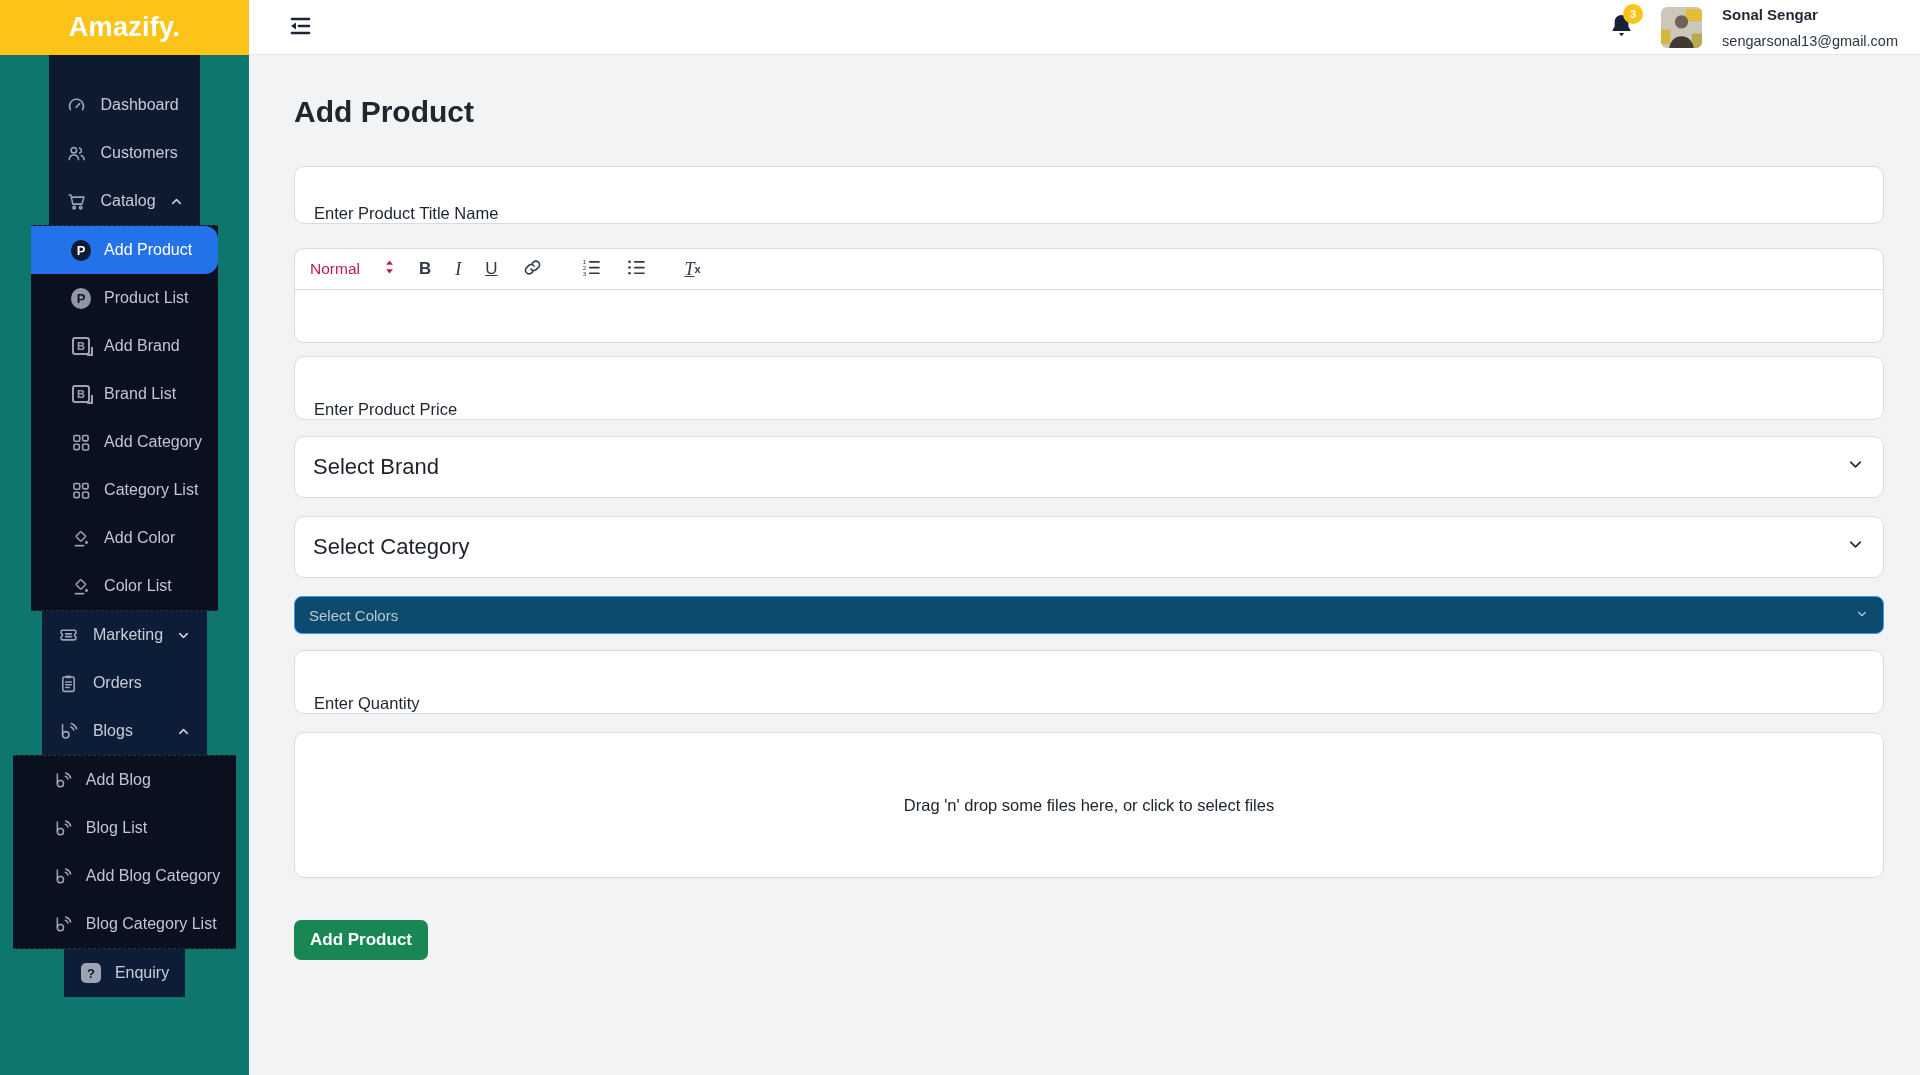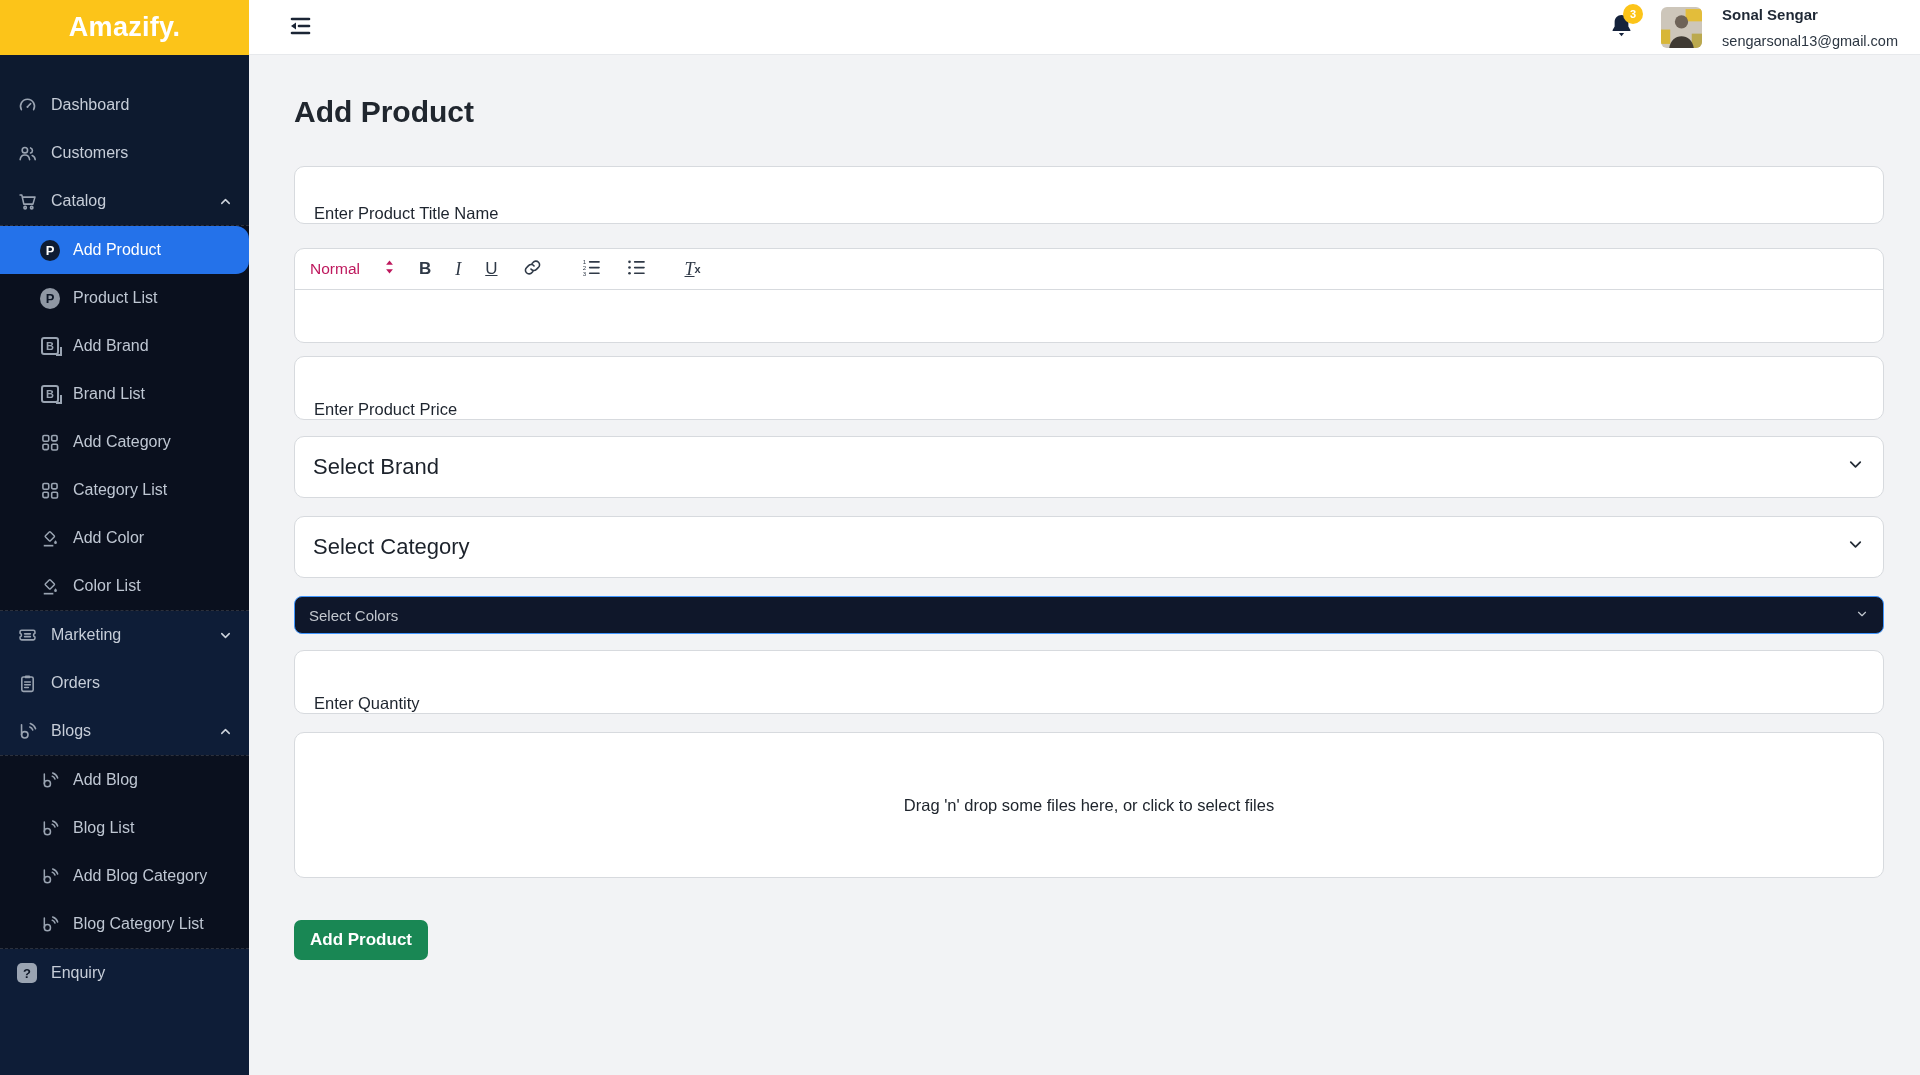--- a/index.html
+++ b/index.html
@@ -3,21 +3,21 @@
 <meta charset="utf-8">
 <style>
   * { box-sizing: border-box; margin: 0; padding: 0; }
   html,body { width:1920px; height:1075px; overflow:hidden; }
   body { font-family:"Liberation Sans", sans-serif; background:#f2f3f5; }
   .app { display:flex; width:100%; height:100%; }
 
   
   .sidebar { flex:0 0 249px; width:249px; height:100%; display:flex; flex-direction:column; background:#0f766e; }
   .logo { height:55px; flex:0 0 55px; background:#fcc419; color:#ffffff; font-size:27px; font-weight:800; letter-spacing:.3px; display:flex; align-items:center; justify-content:center; }
-  .nav { flex:1; display:flex; flex-direction:column; overflow:hidden; }
+  .nav { flex:1; display:flex; flex-direction:column; overflow:hidden;align-items:center; }
   .grp1 { background:#0d1a2f; padding-top:26px; }
   .grp  { background:#0e1d37; }
   .subm { background:#0a101e; border-top:1px dashed rgba(255,255,255,.14); border-bottom:1px dashed rgba(255,255,255,.14); }
   .fill { flex:1; background:#0e1d37; }
   .row { height:48px; display:flex; align-items:center; gap:13px; padding:0 16px; color:#c6cdd8; font-size:16px; cursor:pointer; }
   .row .ic { width:22px; height:22px; flex:0 0 22px; display:flex; align-items:center; justify-content:center; color:#9aa4b2; }
   .row .ic svg { width:21px; height:21px; }
   .subrow { padding-left:40px; color:#bfc7d3; }
   .subrow .ic { width:20px; flex-basis:20px; }
   .chev { margin-left:auto; color:#cdd3dc; display:flex; }
@@ -63,21 +63,21 @@
   .b-italic { font-size:18px; font-style:italic; font-family:"Liberation Serif",serif; }
   .b-under { font-size:17px; text-decoration:underline; }
   .b-clean { font-family:"Liberation Serif",serif; font-style:italic; font-size:18px; }
   .b-clean .tt { text-decoration:underline; }
   .b-clean sub { font-family:"Liberation Sans",sans-serif; font-style:normal; font-weight:800; font-size:11px; }
   .editor-body { height:52px; }
 
   
   .select-card { height:62px; display:flex; align-items:center; justify-content:space-between; padding:0 18px; font-size:22px; color:#1c222b; margin-bottom:18px; cursor:pointer; }
   .select-card svg { width:19px; height:19px; color:#242c36; }
-  .colors-select { height:38px; border:1.5px solid #4096ff; border-radius:8px; background:#0f172a; display:flex; align-items:center; justify-content:space-between; padding:0 14px; font-size:15px; color:#c2c7ce; margin-bottom:16px; cursor:pointer; }
+  .colors-select { height:38px; border:1.5px solid #4096ff; border-radius:8px; background:#0c4a6e; display:flex; align-items:center; justify-content:space-between; padding:0 14px; font-size:15px; color:#c2c7ce; margin-bottom:16px; cursor:pointer; }
   .colors-select svg { width:14px; height:14px; color:#c2c7ce; }
 
   .dropzone { height:146px; display:flex; align-items:center; justify-content:center; font-size:16.5px; color:#20262e; margin-bottom:42px; cursor:pointer; }
 
   .submit-btn { display:inline-block; background:#198754; color:#ffffff; border:none; border-radius:7px; padding:10px 16px; font-size:17px; font-weight:600; font-family:"Liberation Sans",sans-serif; cursor:pointer; }
 </style>
 </head>
 <body>
 
 <div class="app">

